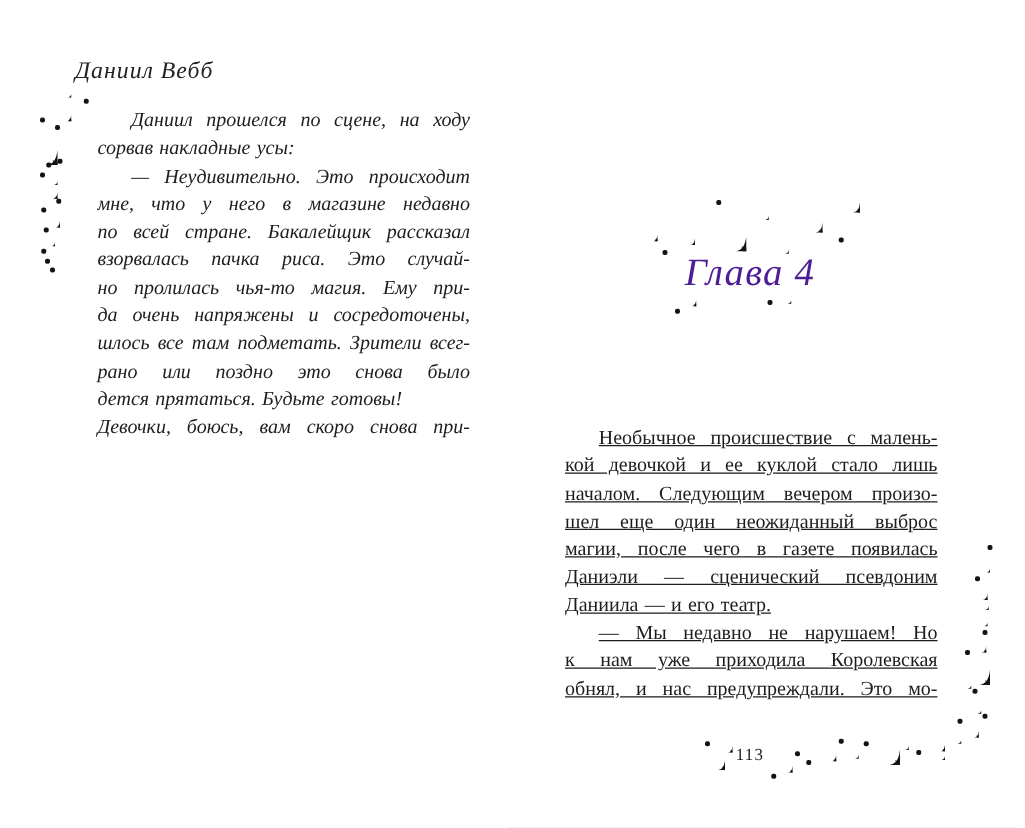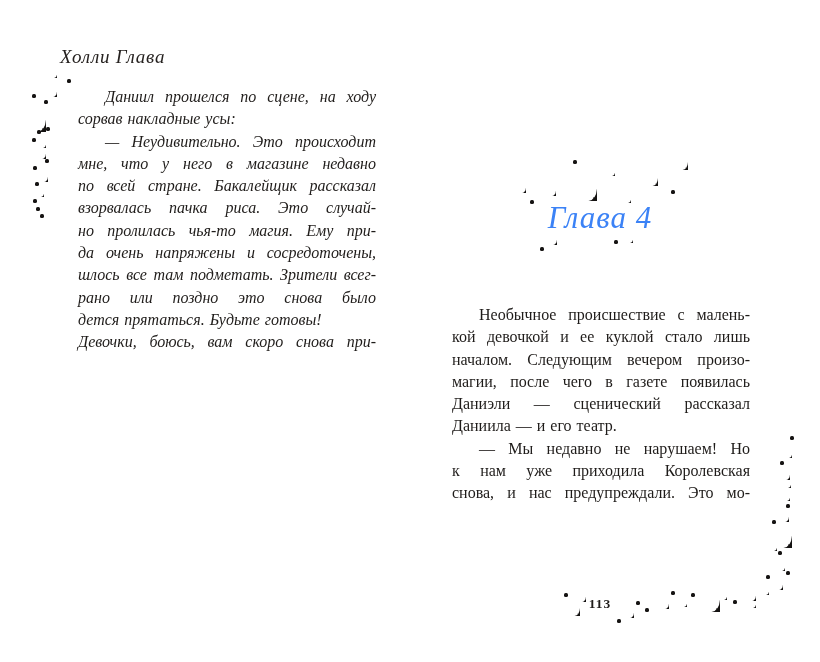--- a/index.html
+++ b/index.html
@@ -15,34 +15,34 @@
     position:absolute;left:60px;top:46px;
     font-style:italic;font-size:19px;letter-spacing:0.8px;
     color:#262220;
   }
   .col{
     position:absolute;width:298px;
     font-size:16px;line-height:22.3px;
     word-spacing:1px;
   }
   .col.left{left:78px;top:86px;font-style:italic;}
-  .col.right{left:452px;top:304px;}
+  .col.right{left:452px;top:340px;text-decoration:underline;}
   .para{margin:0;padding:0;}
   .line{text-align:justify;text-align-last:justify;}
   .line.last{text-align-last:left;}
   .line.indent{text-indent:27px;}
   .chapter{
     position:absolute;left:452px;top:200px;width:296px;
     text-align:center;
     font-style:italic;font-size:31px;letter-spacing:1px;
-    color:#3b82f6;
+    color:#4c1d95;
   }
   .pagenum{
     position:absolute;left:560px;top:596px;width:80px;
-    text-align:center;font-size:13.5px;letter-spacing:1px;font-weight:bold;
+    text-align:center;font-size:13.5px;letter-spacing:1px;
   }
   .stars{position:absolute;left:0;top:0;width:820px;height:662px;pointer-events:none;}
   .stars svg.star{position:absolute;fill:#151312;}
   .stars span.dot{position:absolute;background:#151312;border-radius:50%;}
   .defs{position:absolute;width:0;height:0;overflow:hidden;}
 </style>
 </head>
 <body>
 
 <div class="book" style="background: rgb(255, 255, 255); color: rgb(31, 28, 26);">
@@ -50,21 +50,21 @@
   <svg class="defs" aria-hidden="true">
     <symbol id="sp8" viewBox="-11 -11 22 22">
       <path d="M0,-11 Q0.8,-1 7.5,0 Q0.8,1 0,11 Q-0.8,1 -7.5,0 Q-0.8,-1 0,-11 Z"></path>
       <path transform="rotate(45)" d="M0,-6.8 Q0.55,-0.7 5,0 Q0.55,0.7 0,6.8 Q-0.55,0.7 -5,0 Q-0.55,-0.7 0,-6.8 Z"></path>
     </symbol>
     <symbol id="sp4" viewBox="-11 -11 22 22">
       <path d="M0,-10 Q0.9,-1 9,0 Q0.9,1 0,10 Q-0.9,1 -9,0 Q-0.9,-1 0,-10 Z"></path>
     </symbol>
   </svg>
 
-  <div class="author">Холли Глава</div>
+  <div class="author">Даниил Вебб</div>
 
   <div class="col left">
       <div class="para">
         <div class="line indent">Даниил прошелся по сцене, на ходу</div>
         <div class="line last">сорвав накладные усы:</div>
       </div>
       <div class="para">
         <div class="line indent">— Неудивительно. Это происходит</div>
         <div class="line">мне, что у него в магазине недавно</div>
         <div class="line">по всей стране. Бакалейщик рассказал</div>
@@ -78,28 +78,29 @@
       </div>
     </div>
 
   <div class="chapter">Глава 4</div>
 
   <div class="col right">
       <div class="para">
         <div class="line indent">Необычное происшествие с малень-</div>
         <div class="line">кой девочкой и ее куклой стало лишь</div>
         <div class="line">началом. Следующим вечером произо-</div>
+        <div class="line">шел еще один неожиданный выброс</div>
         <div class="line">магии, после чего в газете появилась</div>
-        <div class="line">Даниэли — сценический рассказал</div>
+        <div class="line">Даниэли — сценический псевдоним</div>
         <div class="line last">Даниила — и его театр.</div>
       </div>
       <div class="para">
         <div class="line indent">— Мы недавно не нарушаем! Но</div>
         <div class="line">к нам уже приходила Королевская</div>
-        <div class="line">снова, и нас предупреждали. Это мо-</div>
+        <div class="line">обнял, и нас предупреждали. Это мо-</div>
       </div>
     </div>
 
   <div class="pagenum">113</div>
 
   <div class="stars">
       <svg class="star" viewBox="-11 -11 22 22" style="left: 49.5px; top: 70.5px; width: 7px; height: 7px;">
         <use href="#sp4"></use>
       </svg>
       <span class="dot" style="left: 67.4px; top: 79.4px; width: 3.2px; height: 3.2px;"></span>

